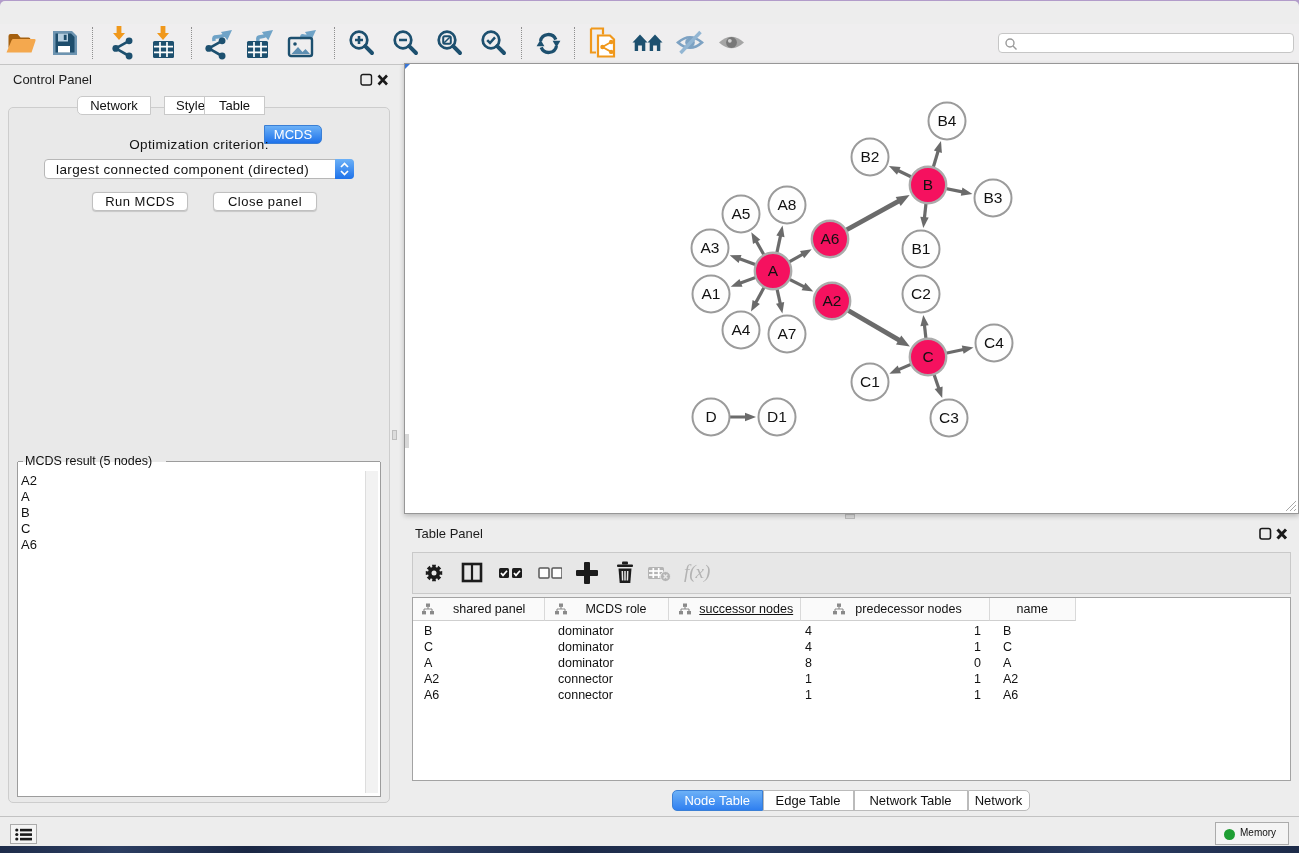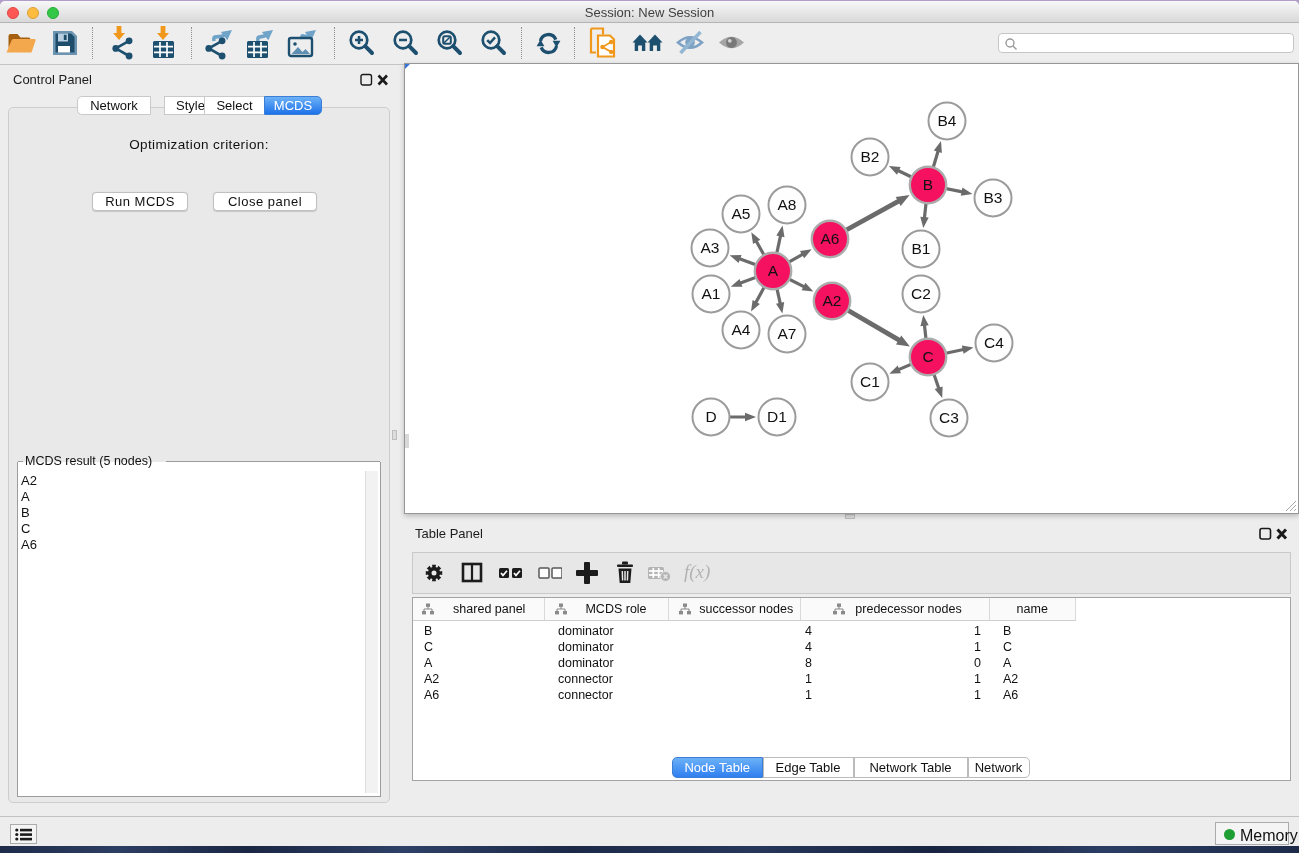--- a/index.html
+++ b/index.html
@@ -27,35 +27,29 @@
 #netwin{position:absolute;left:404px;top:62px;width:895px;height:451px;background:#fff;border:1px solid #979797;box-shadow:0 2px 5px rgba(0,0,0,.22)}
 #nettitle{position:absolute;left:0;top:0;width:100%;height:24px;background:linear-gradient(#f4f4f4,#d9d9d9);border-bottom:1px solid #b5b5b5}
 #nettitle .t{position:absolute;top:5px;width:100%;text-align:center;font-size:13px;color:#404040}
 #corner{position:absolute;left:0;top:0;width:0;height:0;border-top:5px solid #3875d7;border-right:5px solid transparent}
 #tp-title{position:absolute;left:415px;top:525px;font-size:13px;color:#1c1c1c}
 #tp-toolbar{position:absolute;left:412px;top:551px;width:879px;height:42px;background:#e7e7e7;border:1px solid #c9c9c9}
 #tp-table{position:absolute;left:412px;top:596px;width:879px;height:184px;background:#fff;border:1px solid #a3a3a3}
 .hcell{position:absolute;top:0;height:23px;background:#fafafa;border-right:1px solid #d9d9d9;border-bottom:1px solid #cfcfcf;font-size:12.5px;text-align:center;line-height:23px;color:#111}
 .trow{position:absolute;font-size:12.5px;color:#111;height:16px;line-height:16px}
 .num{text-align:right}
-.btab{position:absolute;top:756px;height:21px;font-size:13px;text-align:center;line-height:20px;background:#fff;border:1px solid #bbb;color:#111}
+.btab{position:absolute;top:789px;height:21px;font-size:13px;text-align:center;line-height:20px;background:#fff;border:1px solid #bbb;color:#111}
 .btab.sel{background:linear-gradient(#6cb1f7,#2f7ff0);color:#fff;border-color:#3a7fd5}
 #statusbar{position:absolute;left:0;top:815px;width:1299px;height:30px;background:#ededed;border-top:1px solid #c2c2c2}
-#memory{position:absolute;left:1215px;top:821px;width:74px;height:23px;background:#f4f4f4;border:1px solid #ababab;font-size:16px;color:#111}
+#memory{position:absolute;left:1215px;top:821px;width:74px;height:23px;background:#f4f4f4;border:1px solid #ababab;font-size:10px;color:#111}
 #listbtn{position:absolute;left:10px;top:823px;width:27px;height:20px;background:#f4f4f4;border:1px solid #ababab}
 #wall{position:absolute;left:0;top:846px;width:1299px;height:7px;background:linear-gradient(90deg,#1e2c4a,#2c3e62 9%,#1a2744 19%,#2e4066 31%,#1c2a48 44%,#26375a 58%,#182441 72%,#2b3d63 85%,#1d2b49)}
 </style></head><body>
 <div id="root">
 <div id="win">
-<div id="titlebar">
-<div class="tl" style="left:7px;background:#fc5753;border:0.5px solid #df4744"></div>
-<div class="tl" style="left:27px;background:#fdbc40;border:0.5px solid #de9f34"></div>
-<div class="tl" style="left:47px;background:#33c748;border:0.5px solid #27aa35"></div>
-<div class="t">Session: New Session</div>
-</div>
 <div id="toolbar"></div>
 <div style="position:absolute;left:91.5px;top:26px;height:32px;border-left:1px dotted #8f8f8f"></div>
 <div style="position:absolute;left:190.5px;top:26px;height:32px;border-left:1px dotted #8f8f8f"></div>
 <div style="position:absolute;left:333.5px;top:26px;height:32px;border-left:1px dotted #8f8f8f"></div>
 <div style="position:absolute;left:521.0px;top:26px;height:32px;border-left:1px dotted #8f8f8f"></div>
 <div style="position:absolute;left:574.0px;top:26px;height:32px;border-left:1px dotted #8f8f8f"></div>
 <svg style="position:absolute;left:5px;top:26px" width="32" height="32" viewBox="0 0 32 32">
         <path d="M3.5 21 V9 q0-2 2-2 h7 l3 3.5 h8 q2 0 2 2 V17 H6 z" fill="#a5600f"></path>
         <path d="M1.5 25.5 L6.5 13.5 q0.6-1.4 2-1.4 h21 q1.6 0 1 1.6 L26.5 25.5 z" fill="#f4a84e"></path>
       </svg>
@@ -163,23 +157,32 @@
         </svg>
       </div>
 <div id="cp-title">Control Panel</div>
 <svg class="abs" style="left:360px;top:72px" width="30" height="14" viewBox="0 0 30 14">
         <rect x="1" y="1.5" width="10.5" height="10.5" rx="2" fill="none" stroke="#1a1a1a" stroke-width="1.4"></rect>
         <path d="M18.5 2.5 L27 11.5 M27 2.5 L18.5 11.5" stroke="#1a1a1a" stroke-width="2.6"></path>
       </svg>
 <div id="tabpane"></div>
 <div class="seg" style="left:77px;width:74px;border-radius:5px 0 0 5px;">Network</div>
 <div class="seg" style="left:164px;width:53px;">Style</div>
-<div class="seg" style="left:204px;width:61px;">Select</div>
-<div class="seg sel" style="left:264px;width:58px;border-radius:0 5px 5px 0;">MCDS</div>
+<div class="seg" style="left:204px;width:61px;">Table</div>
+<div class="seg sel" style="left:264px;width:58px;border-radius:0 5px 5px 0;margin-top:29px;">MCDS</div>
 <div id="optlab">Optimization criterion:</div>
+<div id="combo">
+        <span class="txt">largest connected component (directed)</span>
+        <span class="step">
+          <svg style="position:absolute;left:5px;top:3px" width="9" height="14" viewBox="0 0 9 14">
+            <path d="M1 5 L4.5 1.5 L8 5" stroke="#fff" stroke-width="1.7" fill="none"></path>
+            <path d="M1 9 L4.5 12.5 L8 9" stroke="#fff" stroke-width="1.7" fill="none"></path>
+          </svg>
+        </span>
+      </div>
 <div class="btn" style="left:92px;width:96px">Run MCDS</div>
 <div class="btn" style="left:213px;width:104px">Close panel</div>
 <div id="fieldset">
         <div class="tb" style="left:0;width:5px"></div>
         <div class="tb" style="left:148px;right:0"></div>
         <div class="legend">MCDS result (5 nodes)</div>
         <div class="scroll"></div>
         <div class="items">A2<br>A<br>B<br>C<br>A6</div>
       </div>
 <div class="abs" style="left:392px;top:429px;width:5px;height:10px;background:#dcdcdc;border:1px solid #bdbdbd"></div>
@@ -330,21 +333,21 @@
         <rect x="1" y="8" width="4" height="3.4" fill="#8a8a8a"></rect>
         <rect x="9" y="8" width="4" height="3.4" fill="#8a8a8a"></rect>
       </svg>
 <div class="hcell" style="left:544.5px;top:597px;width:124.0px;padding-left:20px;">MCDS role</div>
 <svg style="position:absolute;left:554.0px;top:602px" width="14" height="12" viewBox="0 0 14 12">
         <rect x="5" y="0.5" width="4" height="3.4" fill="#8a8a8a"></rect>
         <path d="M7 4 v2 M3 6 h8 M3 6 v2 M11 6 v2" stroke="#8a8a8a" stroke-width="1.1" fill="none"></path>
         <rect x="1" y="8" width="4" height="3.4" fill="#8a8a8a"></rect>
         <rect x="9" y="8" width="4" height="3.4" fill="#8a8a8a"></rect>
       </svg>
-<div class="hcell" style="left:668.5px;top:597px;width:132.5px;padding-left:24px;">successor nodes</div>
+<div class="hcell" style="left:668.5px;top:597px;width:132.5px;padding-left:24px;text-decoration:underline;">successor nodes</div>
 <svg style="position:absolute;left:678.0px;top:602px" width="14" height="12" viewBox="0 0 14 12">
         <rect x="5" y="0.5" width="4" height="3.4" fill="#8a8a8a"></rect>
         <path d="M7 4 v2 M3 6 h8 M3 6 v2 M11 6 v2" stroke="#8a8a8a" stroke-width="1.1" fill="none"></path>
         <rect x="1" y="8" width="4" height="3.4" fill="#8a8a8a"></rect>
         <rect x="9" y="8" width="4" height="3.4" fill="#8a8a8a"></rect>
       </svg>
 <div class="hcell" style="left:801px;top:597px;width:189px;padding-left:27px;">predecessor nodes</div>
 <svg style="position:absolute;left:832px;top:602px" width="14" height="12" viewBox="0 0 14 12">
         <rect x="5" y="0.5" width="4" height="3.4" fill="#8a8a8a"></rect>
         <path d="M7 4 v2 M3 6 h8 M3 6 v2 M11 6 v2" stroke="#8a8a8a" stroke-width="1.1" fill="none"></path>

